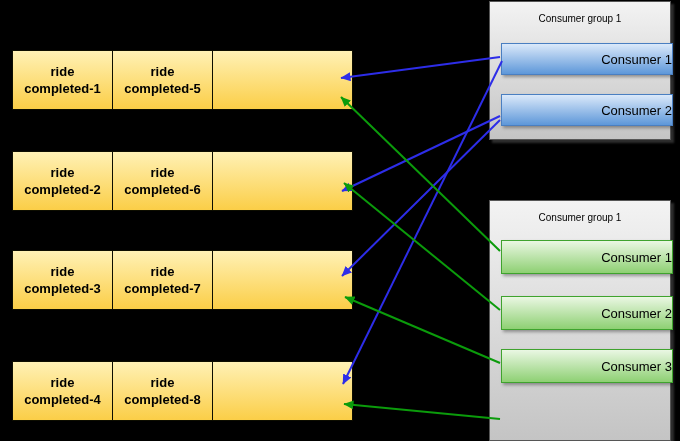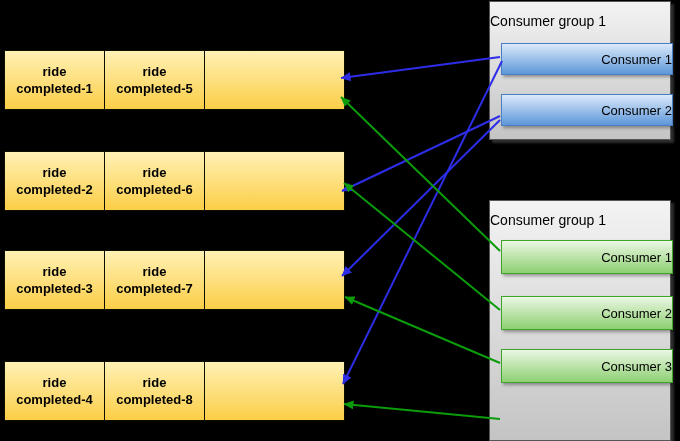--- a/index.html
+++ b/index.html
@@ -6,21 +6,21 @@
   body{
     width:680px;height:441px;
     background:var(--background,#000);
     font-family:"Liberation Sans","DejaVu Sans",sans-serif;
     position:relative;overflow:hidden;
   }
   .stage{position:absolute;inset:0;width:680px;height:441px;}
 
   
   .prow{
-    position:absolute;left:4px;width:341px;box-sizing:border-box;
+    position:absolute;left:12px;width:341px;box-sizing:border-box;
     background:linear-gradient(var(--partition-fill-top),var(--partition-fill-bottom));
     border:1px solid var(--partition-border);
     display:flex;
     align-items:flex-end;
   }
   .prow-1{top:50px;height:60px;}
   .prow-2{top:151px;height:60px;}
   .prow-3{top:250px;height:60px;}
   .prow-4{top:361px;height:60px;}
   .pcell{
@@ -37,21 +37,21 @@
   
   .group{
     position:absolute;left:489px;width:182px;box-sizing:border-box;
     background:linear-gradient(var(--group-fill-top),var(--group-fill-bottom));
     border:1px solid var(--group-border);
     box-shadow:3px 3px 2px rgba(130,130,130,0.35);
   }
   .group-1{top:1px;height:139px;}
   .group-2{top:200px;height:241px;}
   .group-title{
-    text-align:left;margin-top:11px;font-size:14px;color:#000;
+    text-align:center;margin-top:11px;font-size:10px;color:#000;
   }
   .consumer{
     position:absolute;left:11px;width:172px;box-sizing:border-box;
     display:flex;align-items:center;justify-content:flex-end;
     font-size:13px;color:#000;
     box-shadow:2px 2px 3px rgba(0,0,0,0.35);
   }
   .consumer.blue{
     background:linear-gradient(var(--blue-consumer-top),var(--blue-consumer-bottom));
     border:1px solid var(--blue-consumer-border);

